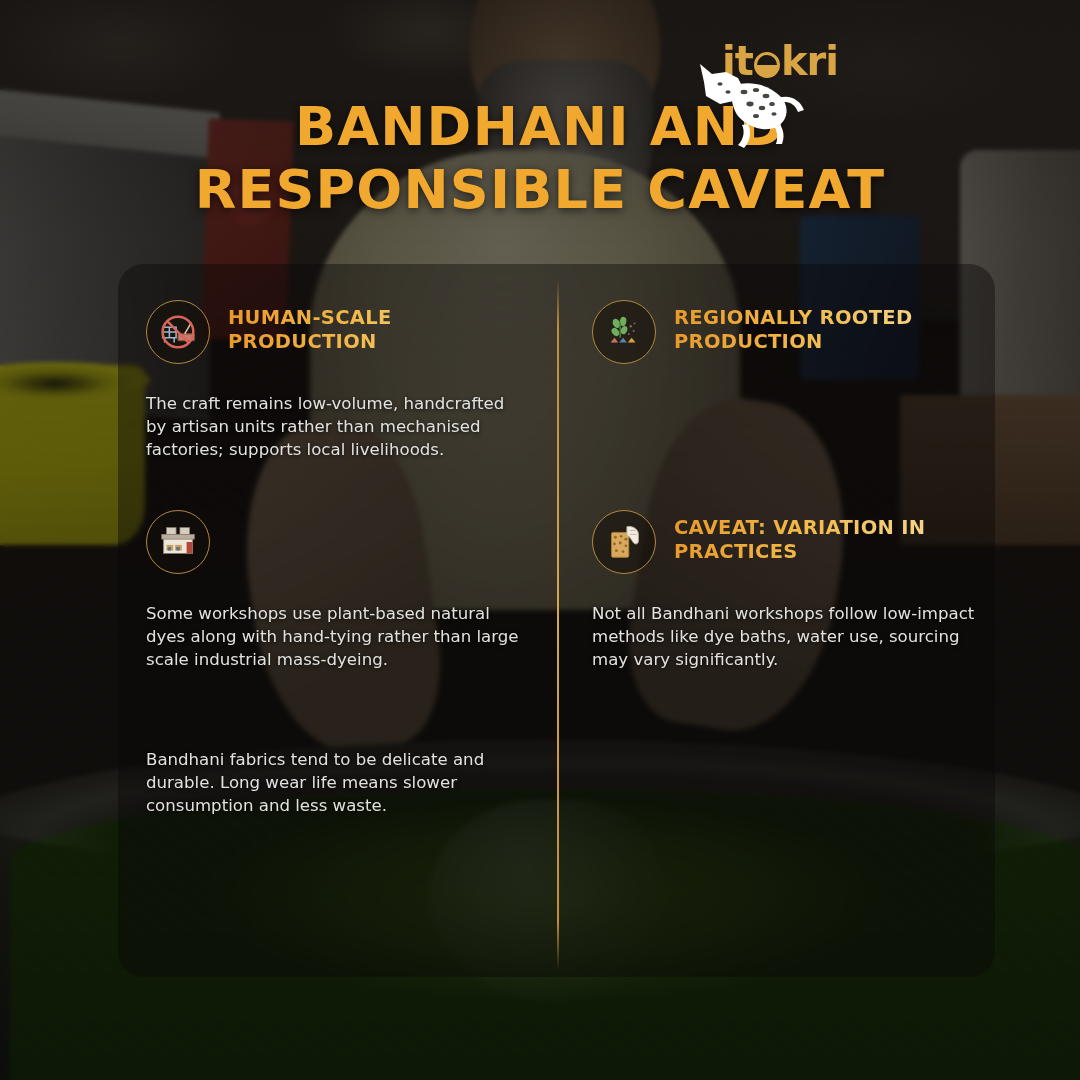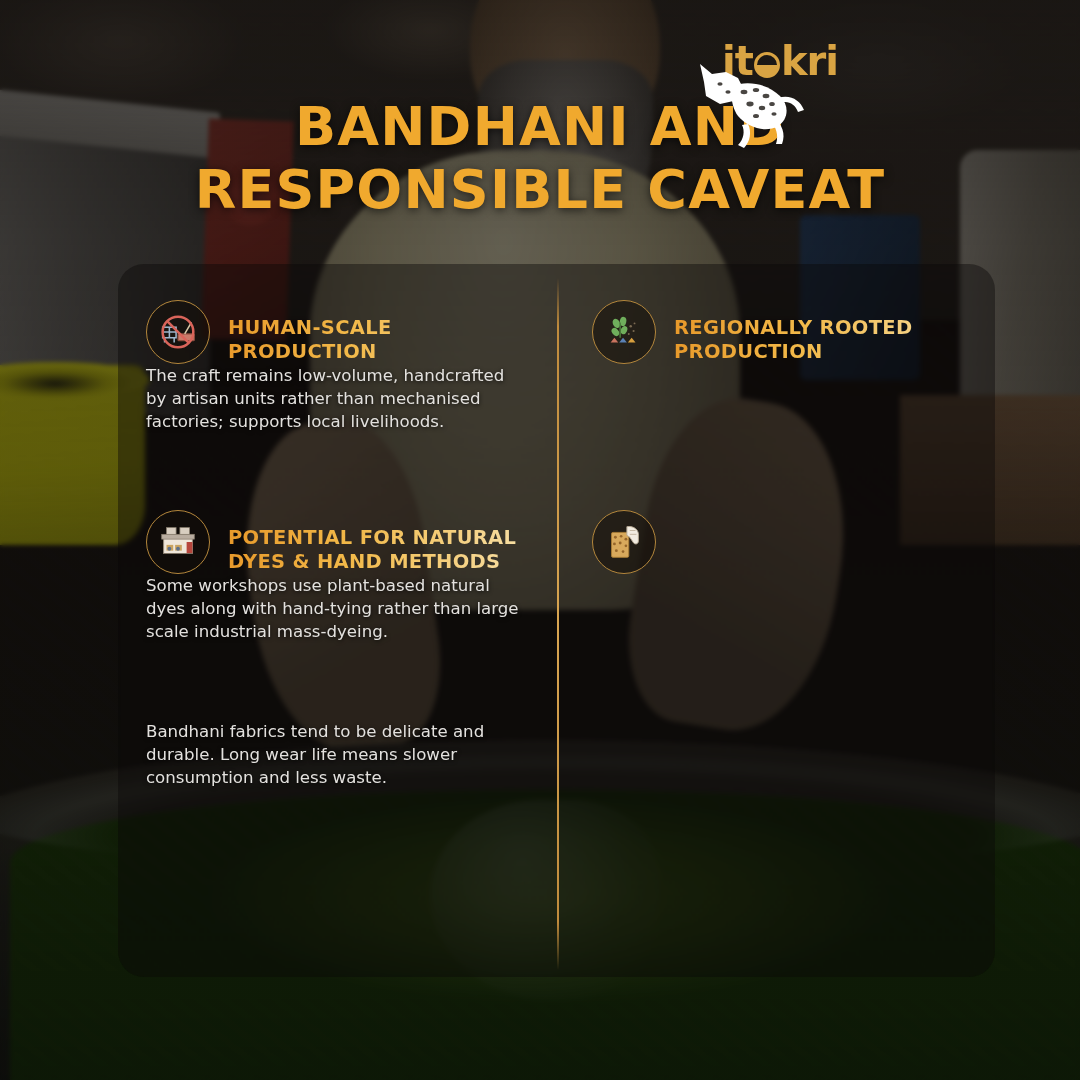--- a/index.html
+++ b/index.html
@@ -199,21 +199,21 @@
 
   .grid{
     position:absolute; left:118px; top:264px; width:877px; height:713px;
     display:grid;
     grid-template-columns:426px 451px;
     grid-template-rows:210px 210px 293px;
   }
   .card{ position:relative; padding:36px 24px 0 28px; }
   .card.right{ padding-left:48px; padding-right:18px; }
 
-  .card-head{ display:flex; align-items:flex-end; gap:18px; }
+  .card-head{ display:flex; align-items:flex-start; gap:18px; }
 
   .icon-circle{
     flex:0 0 auto;
     width:64px; height:64px; border-radius:50%;
     border:1.4px solid #b4873c;
     background:rgba(20,15,10,.55);
     display:flex; align-items:center; justify-content:center;
     overflow:hidden;
   }
   .card-title{
@@ -223,20 +223,21 @@
     letter-spacing:.3px;
     padding-top:6px;
     font-family:"DejaVu Sans", sans-serif;
     background:linear-gradient(95deg,#e8992a 0%, #f2b949 42%, #f7dfa4 100%);
     -webkit-background-clip:text;
     background-clip:text;
     color:transparent;
     text-shadow:none;
   }
   .card-body{
+    margin-top:28px;
     font-size:16.6px;
     line-height:1.40;
     color:#e3e1de;
     font-family:"DejaVu Sans", sans-serif;
     text-shadow:0 1px 4px rgba(0,0,0,.8);
     max-width:385px;
   }
   .card.right .card-body{ max-width:400px; }
 </style>
 </head>
@@ -377,21 +378,20 @@
             </g>
           <g fill="#5c6f8c">
               <circle cx="15" cy="31" r="2"></circle>
               <circle cx="24" cy="31" r="2"></circle>
             </g>
           <g stroke="#7a6f60" stroke-width=".9" fill="none">
             <line x1="9" y1="36" x2="39" y2="36"></line>
           </g>
         </svg>
       </div>
-      <div class="card-title">POTENTIAL FOR NATURAL DYES &amp; HAND METHODS</div>
     </div>
     <div class="card-body">Some workshops use plant-based natural dyes along with hand-tying rather than large scale industrial mass-dyeing.</div>
   </div>
 
   <div class="card right">
     <div class="card-head">
       <div class="icon-circle">
         <svg viewBox="0 0 48 48" width="46" height="46">
           <rect x="11" y="14" width="18" height="26" rx="1.5" fill="#d8a95c" stroke="#a77c36" stroke-width="1"></rect>
           <g fill="#8a5a22" opacity=".85">
@@ -401,21 +401,23 @@
             <circle cx="14" cy="26" r="1.5"></circle>
               <circle cx="20" cy="25" r="1.5"></circle>
               <circle cx="26" cy="28" r="1.4"></circle>
             <circle cx="16" cy="33" r="1.5"></circle>
               <circle cx="23" cy="34" r="1.4"></circle>
           </g>
           <path d="M27 8 C33 7 38 10 39 15 L39 23 C39 26 36 27 34 25 L30 19 L27 17 Z" fill="#f3ece1" stroke="#b6a894" stroke-width="1"></path>
           <path d="M30 12 L36 12 M30 16 L37 16" stroke="#c4b6a2" stroke-width="1" fill="none"></path>
         </svg>
       </div>
+      <div class="card-title">CAVEAT: VARIATION IN PRACTICES</div>
     </div>
+    <div class="card-body">Not all Bandhani workshops follow low-impact methods like dye baths, water use, sourcing may vary significantly.</div>
   </div>
 
   <div class="card">
     <div class="card-body">Bandhani fabrics tend to be delicate and durable. Long wear life means slower consumption and less waste.</div>
   </div>
 
   <div class="card right">
   </div>
 
 </div>

